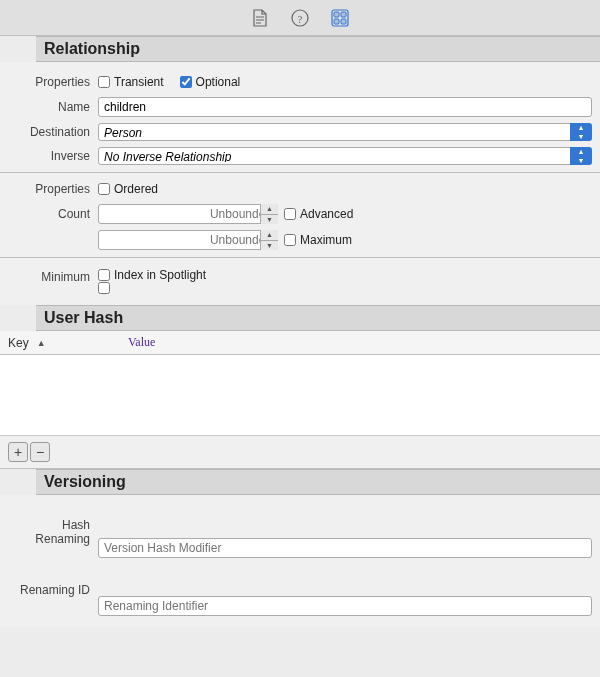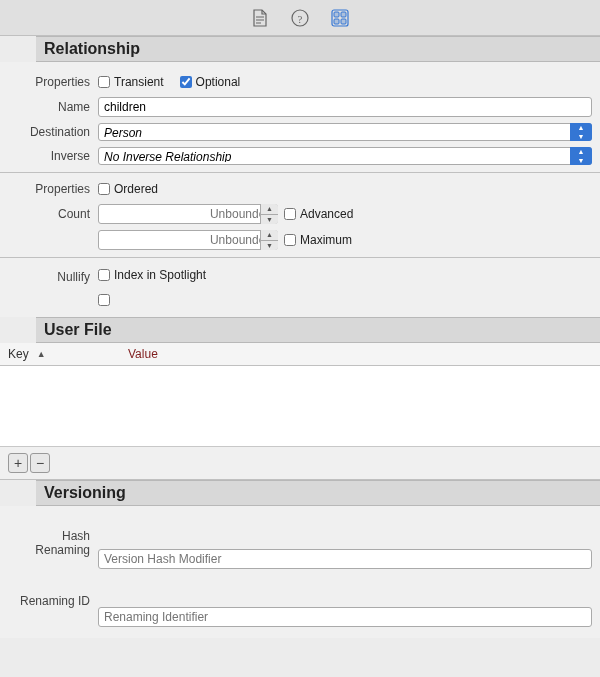--- a/index.html
+++ b/index.html
@@ -240,21 +240,22 @@
       width: 120px;
       display: flex;
       align-items: center;
       gap: 8px;
       font-size: 12px;
       color: #333;
     }
 
     .table-col-value {
       font-size: 12px;
-      color: #7f1d1d;
+      color: #4c1d95;
+      font-family: Liberation Serif, serif;
     }
 
     
     .action-buttons {
       display: flex;
       gap: 2px;
       padding: 6px 8px;
       background: #f0f0f0;
       border-top: 1px solid #c8c8c8;
     }
@@ -284,21 +285,21 @@
     
     .versioning-area {
       background: #f0f0f0;
       padding: 8px 0;
     }
 
     
     .advanced-col {
       display: flex;
       flex-direction: column;
-      gap: 12px;
+      gap: 0;
     }
   </style>
 </head>
 <body>
 
 <div class="toolbar">
   <span class="toolbar-icon">
     <svg width="16" height="18" viewBox="0 0 16 18" fill="none" xmlns="http://www.w3.org/2000/svg">
       <path d="M2 1h8l4 4v12H2V1z" stroke="#666" stroke-width="1.2" fill="none"></path>
       <path d="M10 1v4h4" stroke="#666" stroke-width="1.2" fill="none"></path>
@@ -415,36 +416,36 @@
       <label class="checkbox-item">
         <input type="checkbox" style="">
         <span>Maximum</span>
       </label>
     </div>
   </div>
 
   <div class="divider" style="margin: 4px 0;"></div>
 
   <div class="form-row" style="align-items:flex-start; padding-top:6px;">
-    <div class="form-label" style="padding-top:2px;">Nullify</div>
+    <div class="form-label" style="padding-top:2px;">Minimum</div>
     <div class="form-control advanced-col">
       <label class="checkbox-item">
         <input type="checkbox" style="">
         <span>Index in Spotlight</span>
       </label>
       <label class="checkbox-item">
         <input type="checkbox" style="">
       </label>
     </div>
   </div>
 
 </div>
 
 <div class="section-header">
-  <span>User File</span>
+  <span>User Hash</span>
 </div>
 
 <div class="table-header-row">
   <div class="table-col-key">
     <span>Key</span>
     <span style="font-size:9px; color:#555;">▲</span>
   </div>
   <div class="table-col-value">
     <span>Value</span>
   </div>

